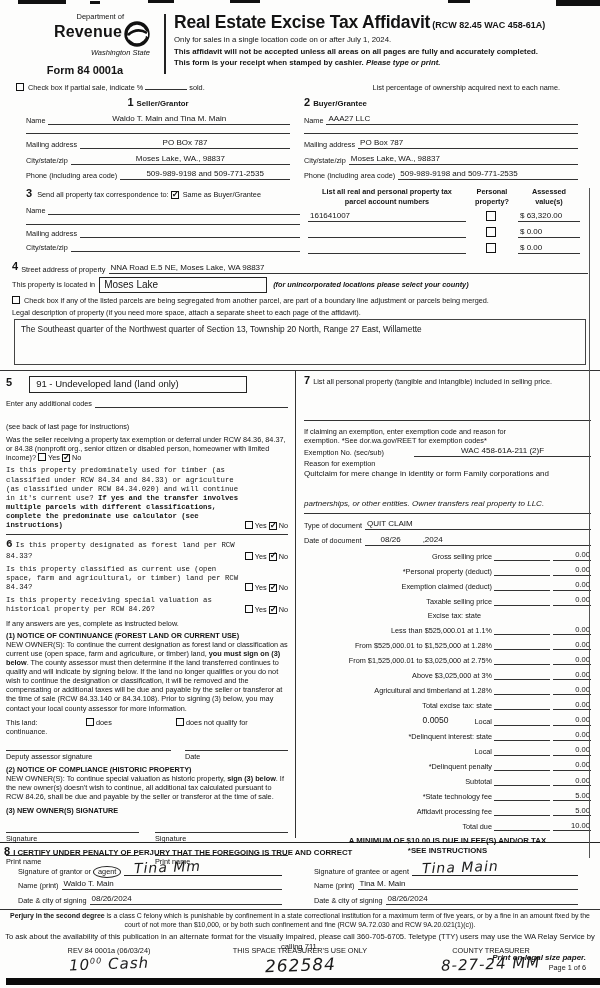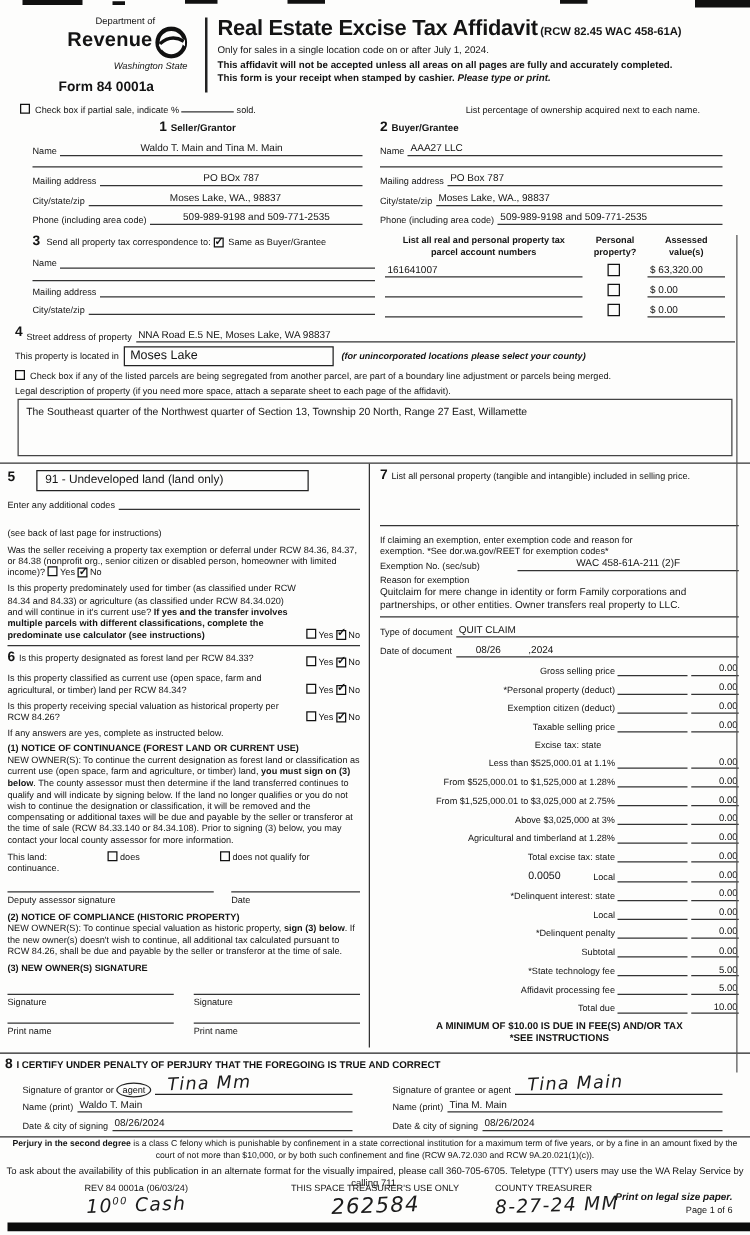--- a/index.html
+++ b/index.html
@@ -62,21 +62,21 @@
 
   
   .located-box { display: inline-block; border: 1px solid #222; width: 168px; padding: 1px 4px; font-size: 10px; }
   .legalbox { border: 1px solid #444; margin: 2px 2px 0 2px; padding: 3px 6px; height: 46px; font-size: 8.3px; line-height: 1.5; }
 
   
   .cols { display: flex; border-top: 1px solid #333; margin-top: 5px; height: 468px; }
   .lcol { width: 296px; padding: 3px 7px 0 6px; border-right: 1px solid #333; }
   .rcol { flex: 1; padding: 3px 9px 0 8px; }
   .qrow { display: flex; margin-top: 4px; }
-  .qtext { flex: 1; padding-right: 4px; }
+  .qtext { flex: 1; padding-right: 4px; font-family: Liberation Mono, monospace; }
   .yn { white-space: nowrap; align-self: flex-end; }
   .codebox { display: inline-block; border: 1px solid #222; padding: 1px 6px 2px 6px; font-size: 9.5px; width: 218px; }
   .hr { border-bottom: 1px solid #333; margin-top: 4px; }
 
   
   .fee { display: flex; justify-content: flex-end; align-items: flex-end; margin-top: 4.6px; }
   .fee-lbl { text-align: right; white-space: nowrap; }
   .fee-ln { width: 56px; border-bottom: 1px solid #333; margin: 0 3px 0 2px; }
   .fee-val { width: 38px; text-align: right; border-bottom: 1px solid #333; padding-right: 1px; font-size: 7.6px; }
   .fee-pre { margin-right: 26px; font-size: 8.5px; }
@@ -96,21 +96,21 @@
   .agent-circle { border: 1.2px solid #222; border-radius: 50%; padding: 0 4px 1px 4px; }
 
   .perjury { font-size: 6.9px; text-align: center; margin-top: 4px; border-top: 1px solid #333; padding: 2px 4px 0 4px; }
   .tty { font-size: 7.6px; text-align: center; margin-top: 3px; }
 
   
   .footer { position: absolute; left: 0; right: 0; bottom: 12px; }
   .f-row { display: flex; padding: 0 14px; }
   .f-left { width: 190px; text-align: center; }
   .f-mid { flex: 1; text-align: center; }
-  .f-right { width: 190px; }
+  .f-right { width: 190px; text-align: center; }
   .f-cap { font-size: 7.3px; }
   .print-note { position: absolute; right: 14px; bottom: 16px; text-align: right; }
   .bottom-bar { position: absolute; left: 6px; right: 0; bottom: 3px; height: 7px; background: #0b0b0b; }
   .right-edge { position: absolute; right: 10px; top: 188px; height: 670px; border-left: 1px solid #555; }
   sup { font-size: 8px; }
 </style>
 </head>
 <body>
 
 <div class="page">
@@ -351,21 +351,21 @@
         <div><span class="sec-num">7</span><span>List all personal property (tangible and intangible) included in selling price.</span></div>
         <div style="height:28px;"></div>
         <div class="hr"></div>
         <div style="margin-top:6px;"><span>If claiming an exemption, enter exemption code and reason for</span><br><span>exemption. *See dor.wa.gov/REET for exemption codes*</span></div>
         <div class="frow" style="margin-top:1px;">
           <span class="flabel" style="width:110px;">Exemption No. (sec/sub)</span>
           <span class="fline" style="text-align:center;">WAC 458-61A-211 (2)F</span>
         </div>
         <div style="margin-top:2px;">Reason for exemption</div>
         <div class="typed" style="margin-top:1px;">Quitclaim for mere change in identity or form    Family corporations and</div>
-        <div class="typed" style="margin-top:0;">partnerships, or other entities.  Owner transfers real property to LLC.</div>
+        <div class="typed" style="margin-top:20px;font-style:italic;">partnerships, or other entities.  Owner transfers real property to LLC.</div>
         <div class="hr"></div>
         <div class="frow" style="margin-top:5px;">
             <span class="flabel">Type of document</span>
             <span class="fline">QUIT CLAIM</span>
           </div>
         <div class="frow">
             <span class="flabel">Date of document</span>
             <span class="fline"><span style="margin-left:14px;">08/26</span><span style="margin-left:22px;">,2024</span></span>
           </div>
       </div>
@@ -375,21 +375,21 @@
             <span class="fee-lbl">Gross selling price</span>
             <span class="fee-ln"></span>
             <span class="fee-val">0.00</span>
           </div>
         <div class="fee">
             <span class="fee-lbl">*Personal property (deduct)</span>
             <span class="fee-ln"></span>
             <span class="fee-val">0.00</span>
           </div>
         <div class="fee">
-            <span class="fee-lbl">Exemption citizen (deduct)</span>
+            <span class="fee-lbl">Exemption claimed (deduct)</span>
             <span class="fee-ln"></span>
             <span class="fee-val">0.00</span>
           </div>
         <div class="fee">
             <span class="fee-lbl">Taxable selling price</span>
             <span class="fee-ln"></span>
             <span class="fee-val">0.00</span>
           </div>
         <div class="excise-h" style="font-weight:normal;">Excise tax: state</div>
         <div class="fee">

